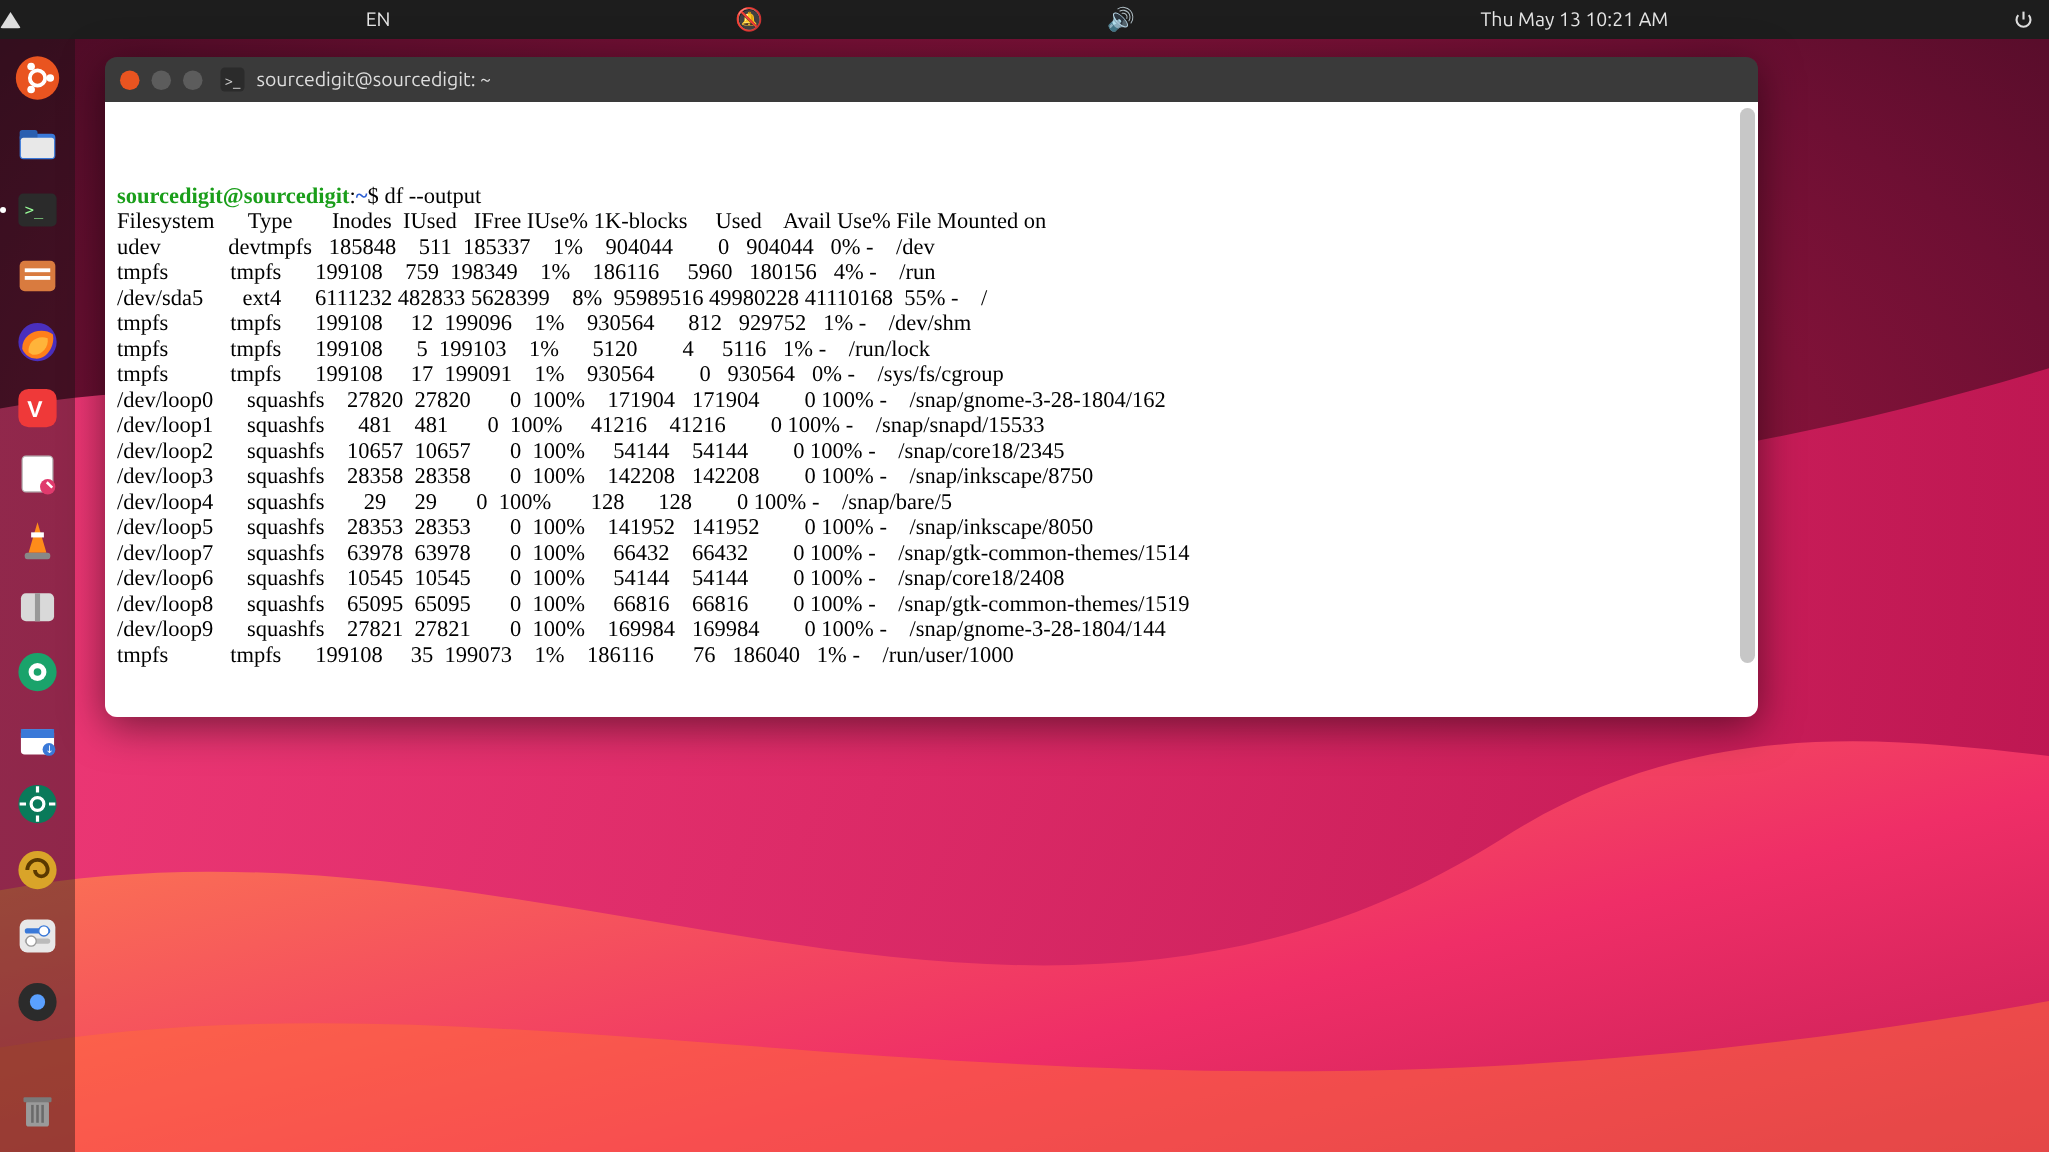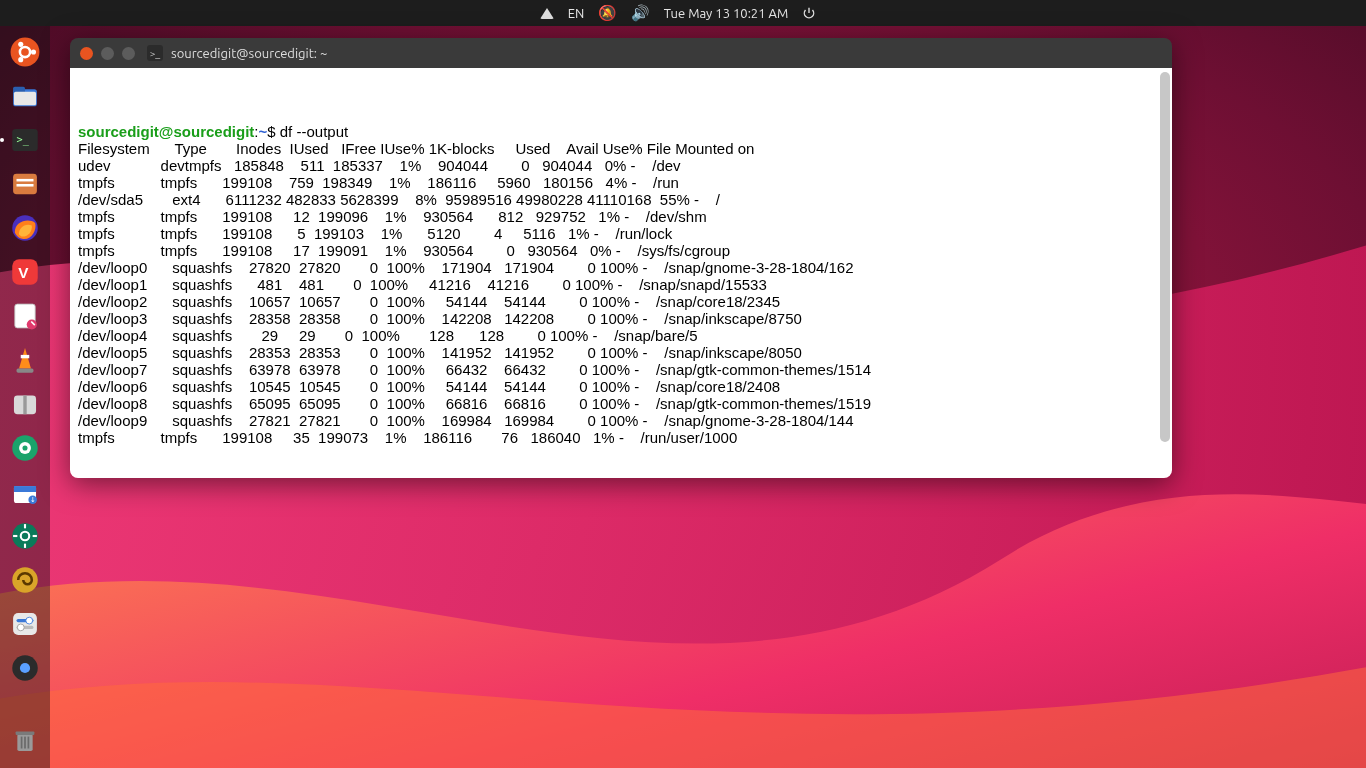--- a/index.html
+++ b/index.html
@@ -6,21 +6,21 @@
   html, body { width: 1366px; height: 768px; overflow: hidden; font-family: Ubuntu, "DejaVu Sans", sans-serif; }
   body { position: relative; background: #1b0f14; }
 
   
   .wallpaper { position:absolute; inset:0; overflow:hidden; }
   .wallpaper svg { width:100%; height:100%; display:block; }
 
   
   .topbar { position:absolute; top:0; left:0; right:0; height:26px;
             background:#1d1d1d; color:#e6e6e6; display:flex;
-            align-items:center; justify-content:center; font-size:13px;
+            align-items:center; justify-content:space-between; font-size:13px;
             padding-right:10px; gap:14px; z-index:50; }
   .topbar .status-icon { display:inline-flex; align-items:center; }
   .wifi-tri { width:0;height:0;border-left:7px solid transparent;
               border-right:7px solid transparent;border-bottom:11px solid #ddd;
               border-radius:2px;}
   .muted-icon { color:#888; font-size:15px; }
   .power-icon svg { width:14px;height:14px; }
 
   
   .dock { position:absolute; top:26px; left:0; bottom:0; width:50px;
@@ -40,21 +40,21 @@
   .titlebar{ height:30px; background:#3a3a3a; display:flex; align-items:center;
              padding:0 10px; gap:8px; color:#ddd; font-size:13px;}
   .winbtn{width:13px;height:13px;border-radius:50%;}
   .wb-close{background:#e95420;}
   .wb-min{background:#5c5c5c;}
   .wb-max{background:#5c5c5c;}
   .tb-icon{width:16px;height:16px;background:#2b2b2b;border-radius:3px;
            display:inline-flex;align-items:center;justify-content:center;
            color:#ccc;font-size:10px;margin-left:4px;}
   .termbody{ flex:1; background:#fff; color:#000; padding:4px 8px;
-     font-family:Liberation Sans, sans-serif;
+     font-family:Liberation Serif, serif;
      font-size:15px; line-height:17px; white-space:pre; overflow:hidden; position:relative;}
   .sb{position:absolute;right:2px;top:4px;bottom:4px;width:10px;
       background:transparent;}
   .sb .thumb{position:absolute;left:0;right:0;top:0;height:92%;
       background:#c7c7c7;border-radius:5px;}
   .prompt-user{color:#1a9e1a;font-weight:bold;}
   .prompt-path{color:#2d5fd3;font-weight:bold;}
   .cursor-block{display:inline-block;width:8px;height:15px;background:#000;
                 vertical-align:text-bottom;margin-left:1px;}
 </style>
@@ -86,21 +86,21 @@
 </svg>
 </div>
 
 <div class="topbar">
   <span class="status-icon">
       <span class="wifi-tri"></span>
     </span>
   <span>EN</span>
   <span class="status-icon muted-icon">🔕</span>
   <span class="status-icon" style="font-size:15px;">🔊</span>
-  <span>Tue May 13 10:21 AM</span>
+  <span>Thu May 13 10:21 AM</span>
   <span class="status-icon power-icon">
     <svg viewBox="0 0 24 24" fill="none" stroke="#ddd" stroke-width="2.4">
       <path d="M12 3v9"></path>
         <path d="M6 7a8 8 0 1 0 12 0"></path>
     </svg>
   </span>
 </div>
 
 <div class="dock">
   <div class="dock-item">

